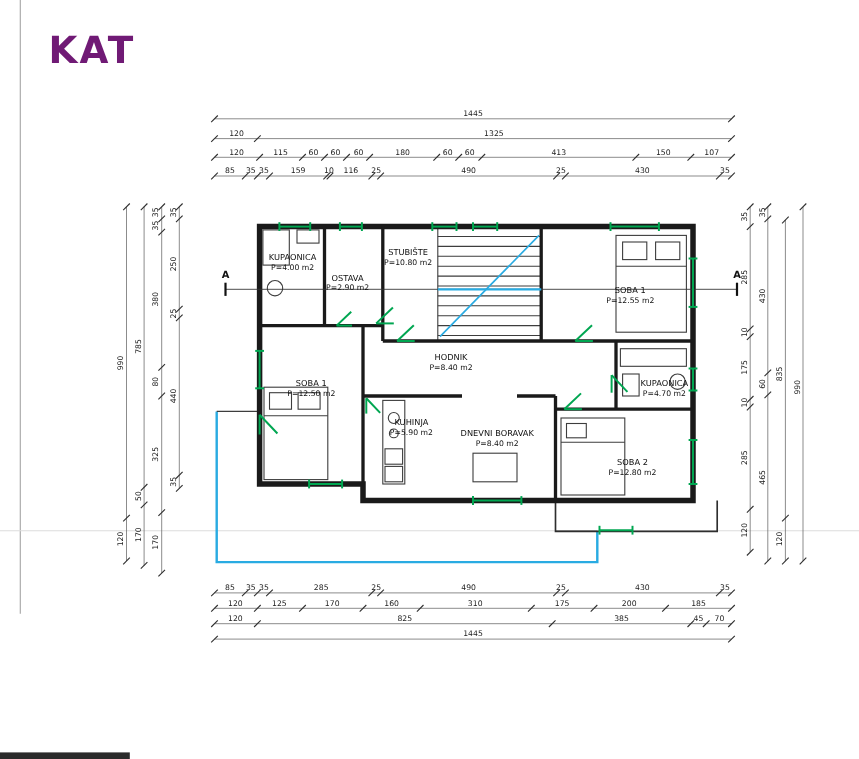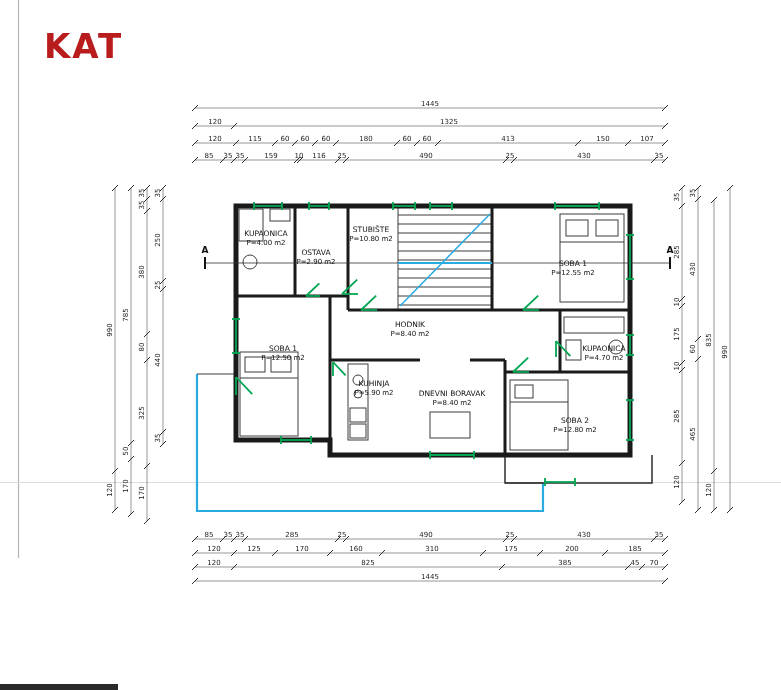--- a/index.html
+++ b/index.html
@@ -7,21 +7,21 @@
     --opening:#00a651; --highlight:#29abe2; --paper:#ffffff;
   }
   html,body{margin:0;padding:0;}
   body{
     width:781px;height:690px;position:relative;overflow:hidden;
     background:var(--paper);
     font-family:"DejaVu Sans","Liberation Sans",sans-serif;
   }
   #title{
     position:absolute;left:44px;top:26px;
-    font-size:34px;font-weight:600;letter-spacing:2px;color:#b91c1c;
+    font-size:34px;font-weight:600;letter-spacing:2px;color:#701a75;
   }
   svg{position:absolute;left:0;top:0;}
   .dimline{stroke:#6a6a6a;stroke-width:0.7;fill:none;}
   .tick{stroke:#2e2e2e;stroke-width:1;fill:none;}
   .dimtext{font-size:7px;fill:var(--dim_text);text-anchor:middle;}
   .room-name{font-size:7.5px;fill:#101010;text-anchor:middle;}
   .room-area{font-size:7px;fill:#101010;text-anchor:middle;}
   .sect-letter{font-size:9px;font-weight:bold;fill:#111;text-anchor:middle;}
   .wall-ext{stroke:var(--wall);stroke-width:5;fill:none;}
   .wall-int{stroke:var(--wall);stroke-width:3;fill:none;}

